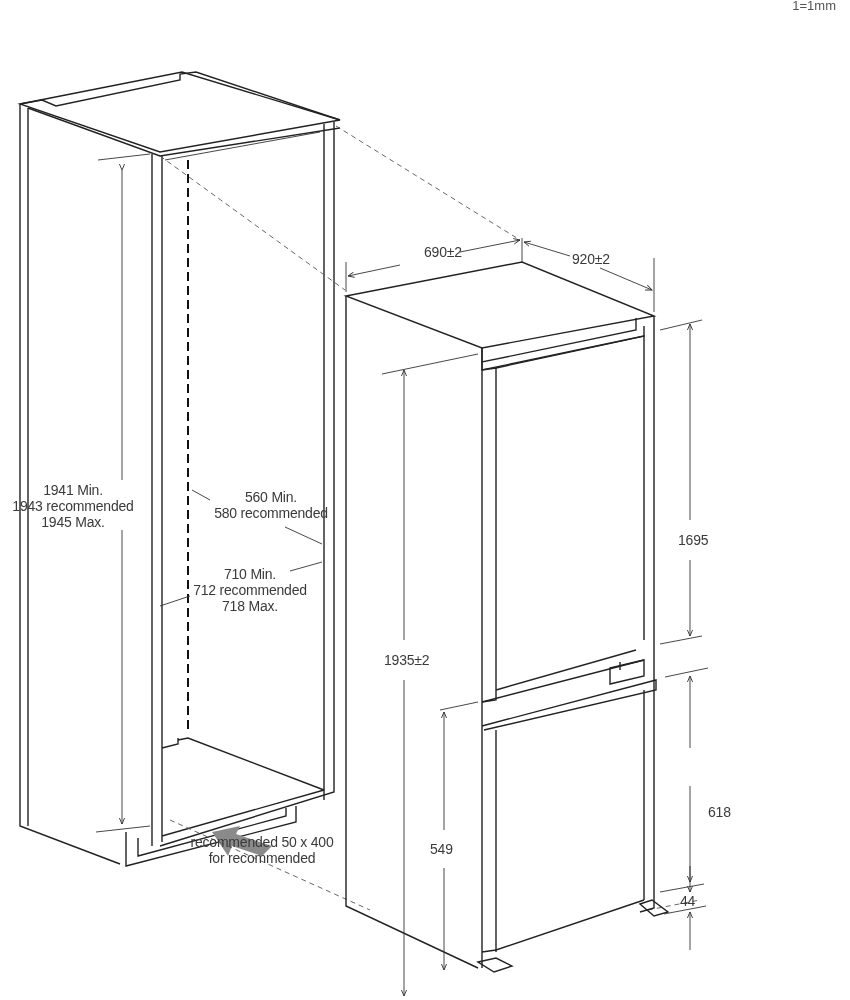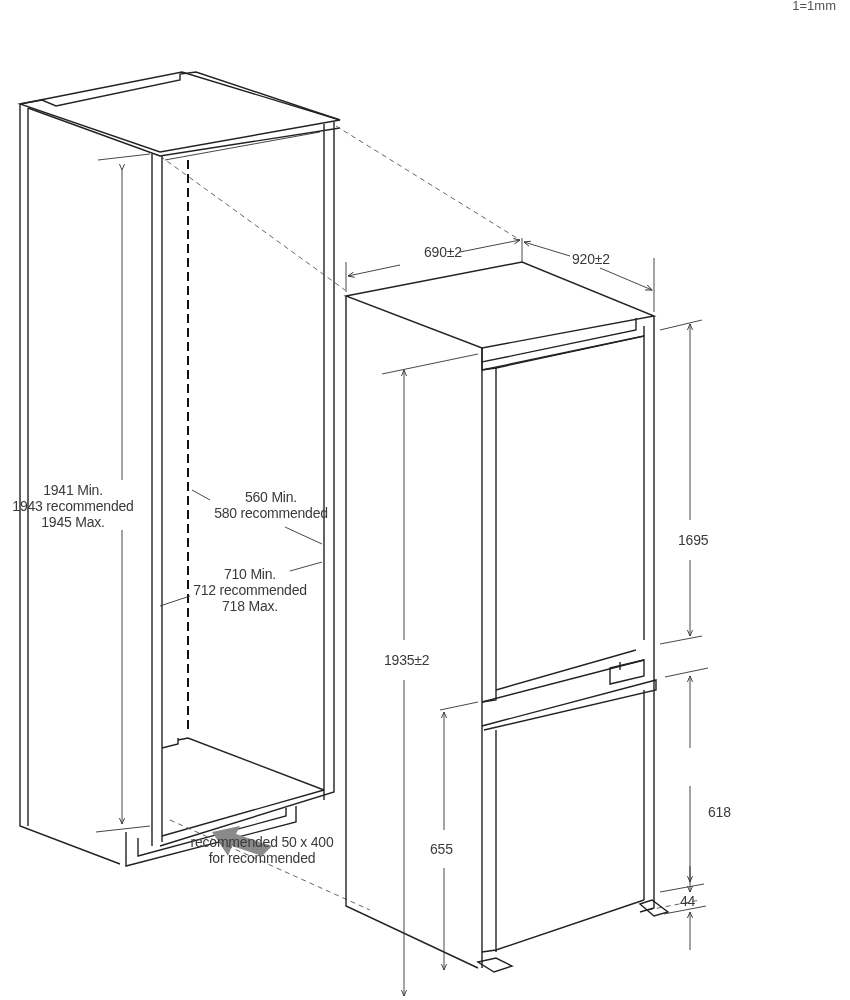--- a/index.html
+++ b/index.html
@@ -155,14 +155,14 @@
 <div class="lbl" style="left:180px; top:834px; width:164px;">
   <div>recommended 50 x 400</div>
   <div>for recommended</div>
 </div>
 
 <div class="lbl" style="left:398px; top:244px;margin-left:26px;">690±2</div>
 <div class="lbl" style="left:572px; top:251px;">920±2</div>
 <div class="lbl" style="left:384px; top:652px;">1935±2</div>
 <div class="lbl" style="left:678px; top:532px;">1695</div>
 <div class="lbl" style="left:708px; top:759px;margin-top:45px;">618</div>
-<div class="lbl" style="left:430px; top:841px;">655</div>
+<div class="lbl" style="left:430px; top:841px;">549</div>
 <div class="lbl" style="left:680px; top:893px;">44</div>
 
 </body></html>

